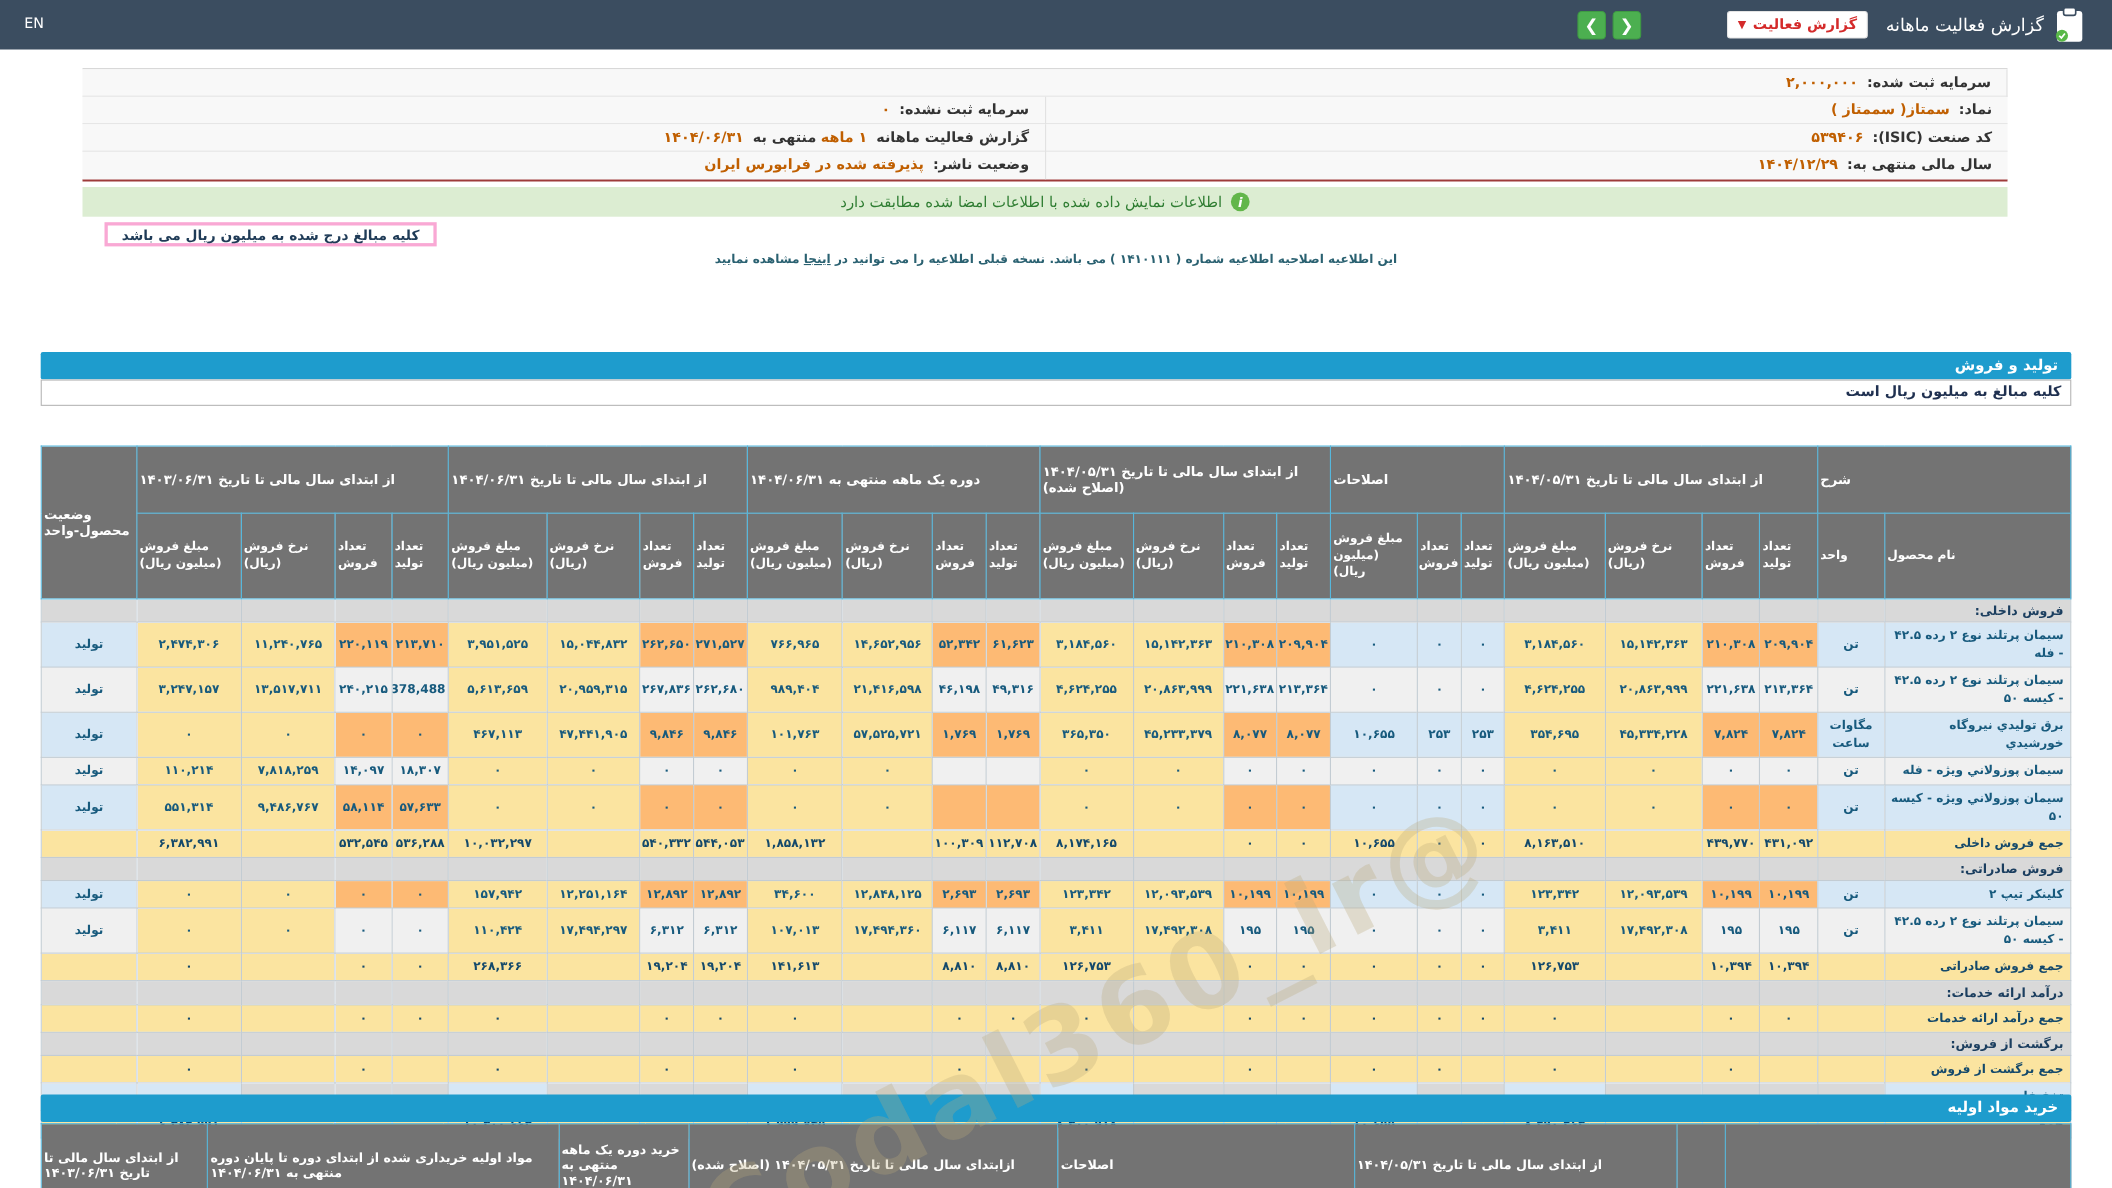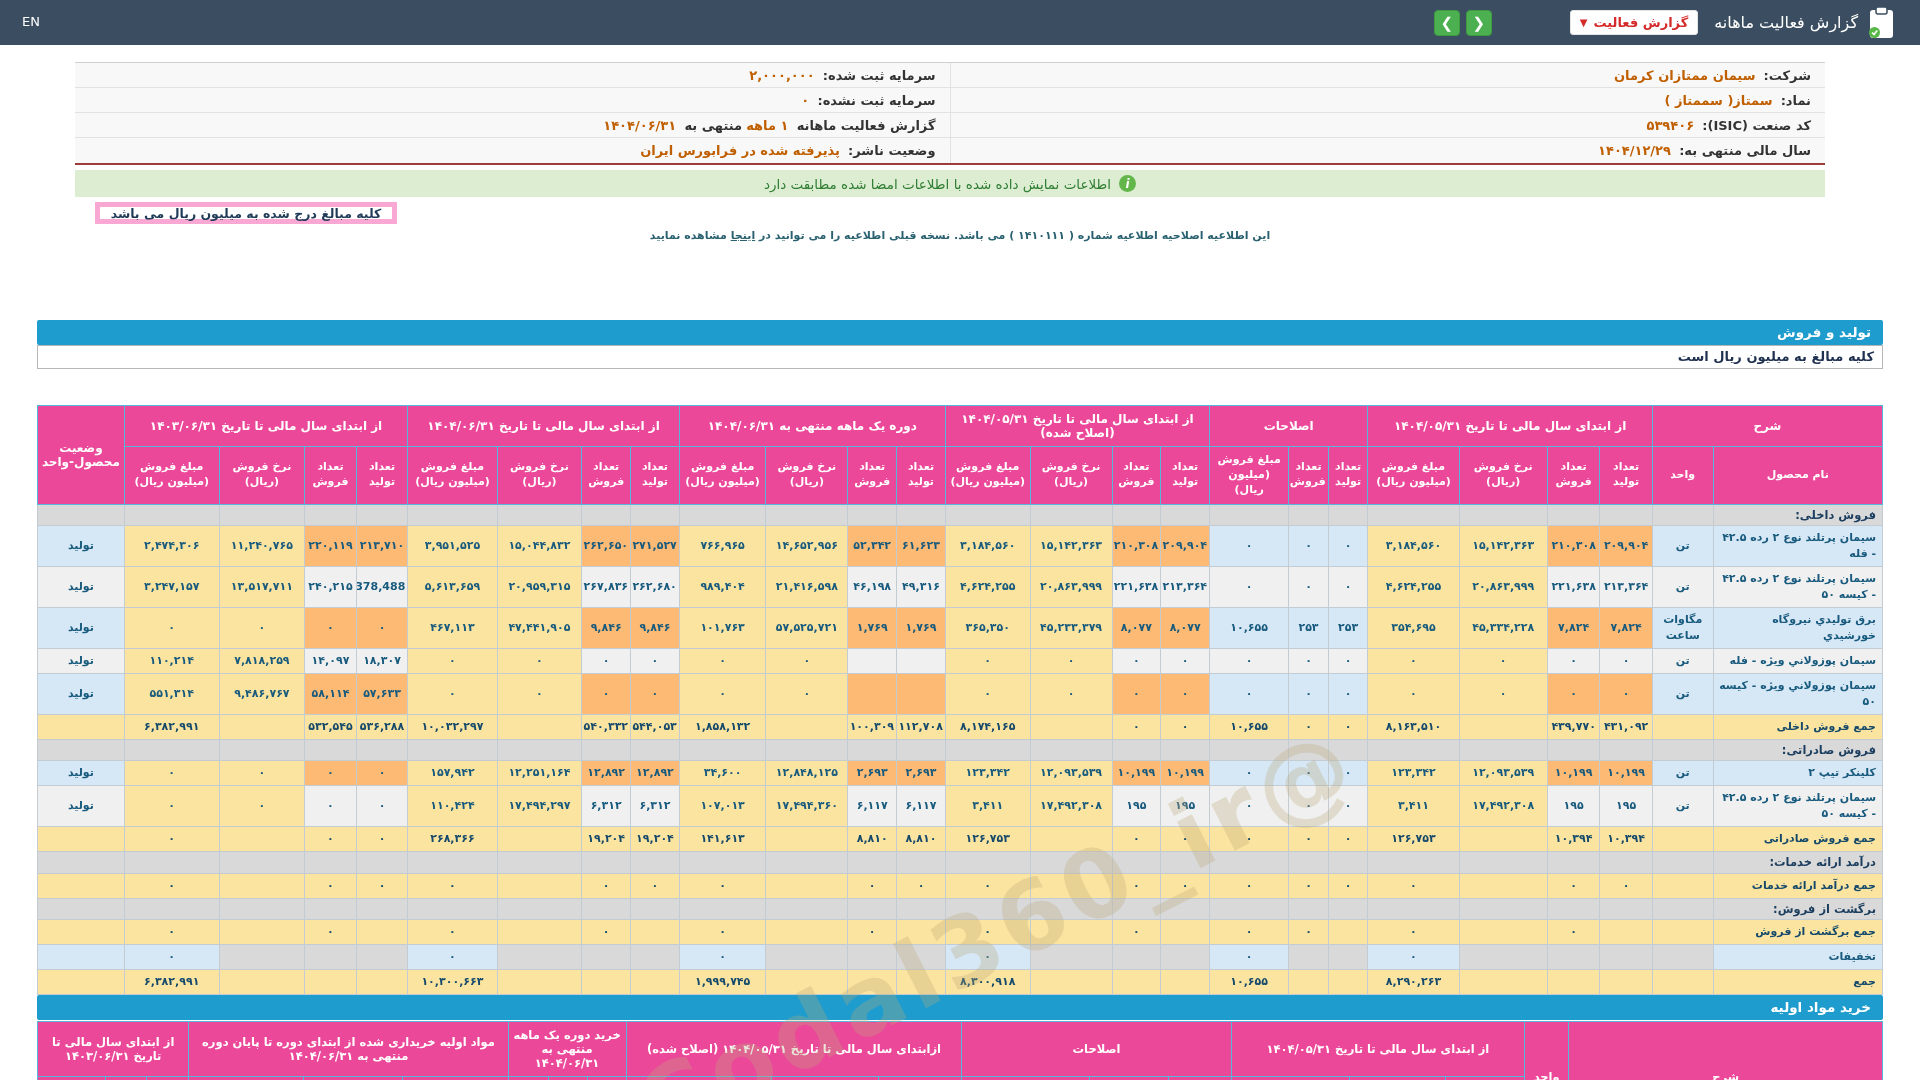--- a/index.html
+++ b/index.html
@@ -29,35 +29,35 @@
   .sep { border-left:1px solid #e2e2e2; height:25px; }
 
   
   .notice { position:absolute; top:170px; right:95px; width:1750px; height:27px; background:#dcedd2;
             display:flex; align-items:center; justify-content:center; gap:8px; }
   .notice .txt { color:#2f7d32; font-size:13.5px; font-weight:normal; }
   .i-icon { width:17px; height:17px; border-radius:50%; background:#62b64a; color:#fff; font-size:12px; font-weight:bold;
             display:inline-flex; align-items:center; justify-content:center; font-style:italic; }
 
   
-  .amounts-box { position:absolute; top:202px; left:95px; width:302px; height:22px; border:5px solid #f9a8d4; background:#fff;
+  .amounts-box { position:absolute; top:202px; left:95px; width:302px; height:22px; border:3px solid #f9a8d4; background:#fff;
                  font-size:12.5px; font-weight:bold; color:#1f3b57; display:flex; align-items:center; justify-content:center; }
   .expl-1 { position:absolute; top:229px; right:0; width:1920px; text-align:center; font-size:11px; font-weight:bold; color:#2a6171; }
   .expl-1 .lnk { text-decoration:underline; cursor:pointer; color:#2a6171; }
   .expl-2 { position:absolute; top:261px; right:0; width:1920px; text-align:center; font-size:13px; font-weight:bold; color:#2a6171; }
 
   
   .secbar { position:absolute; right:37px; width:1846px; height:25px; background:#1e9ccd; border-radius:2px;
             color:#fff; font-size:13.5px; font-weight:bold; line-height:25px; padding-right:12px; }
   .units-row { position:absolute; top:345px; right:37px; width:1846px; height:24px; border:1px solid #b6b6b6; background:#fff;
                font-size:13px; font-weight:bold; color:#1f3050; line-height:22px; padding-right:8px; }
 
   
   .ptab { position:absolute; right:37px; width:1846px; border-collapse:collapse; table-layout:fixed; }
-  .ptab th { background:#ec4899; color:#fff; border:1px solid #56b7dc; font-weight:bold; text-align:center; padding:6px 2px; }
+  .ptab th { background:#737373; color:#fff; border:1px solid #56b7dc; font-weight:bold; text-align:left; padding:16px 2px; }
   .ptab .hgrow th { font-size:12px; height:26px; }
   .ptab .hcrow th { font-size:11px; height:54px; line-height:1.35; }
   .ptab td { border:1px solid #c3ccd3; font-size:11px; font-weight:bold; color:#175a7d; text-align:center; padding:4px 2px; line-height:1.45; overflow:hidden; }
   .ptab td.name { text-align:right; padding-right:6px; }
   .ptab td.yel { background:#fbe4a0; }
   .ptab td.bl  { background:#d6e7f5; }
   .ptab td.gr  { background:#f0f0f0; }
   .ptab td.wh  { background:#fdba74;margin-left:19px; }
   .ptab td.dk  { background:#d9d9d9; }
   .ptab td.sec { background:#d9d9d9; color:#1b3e5f; font-size:11.5px; height:21px; padding:2px 6px 2px 2px; }
@@ -96,24 +96,20 @@
       <span class="navbtns">
         <span class="nav-btn">❮</span>
         <span class="nav-btn">❯</span>
       </span>
     </div>
     <span class="en-link">EN</span>
   </div>
 
   <div class="info-wrap">
     <div class="info-row">
-      <div class="info-cell">
-        <span class="lbl">شرکت:</span>
-        <span class="val">سیمان ممتازان کرمان</span>
-      </div>
         <div class="sep"></div>
       <div class="info-cell">
         <span class="lbl">سرمایه ثبت شده:</span>
         <span class="val">۲,۰۰۰,۰۰۰</span>
       </div>
     </div>
     <div class="info-row">
       <div class="info-cell">
         <span class="lbl">نماد:</span>
         <span class="val">سمتاز( سممتاز )</span>

